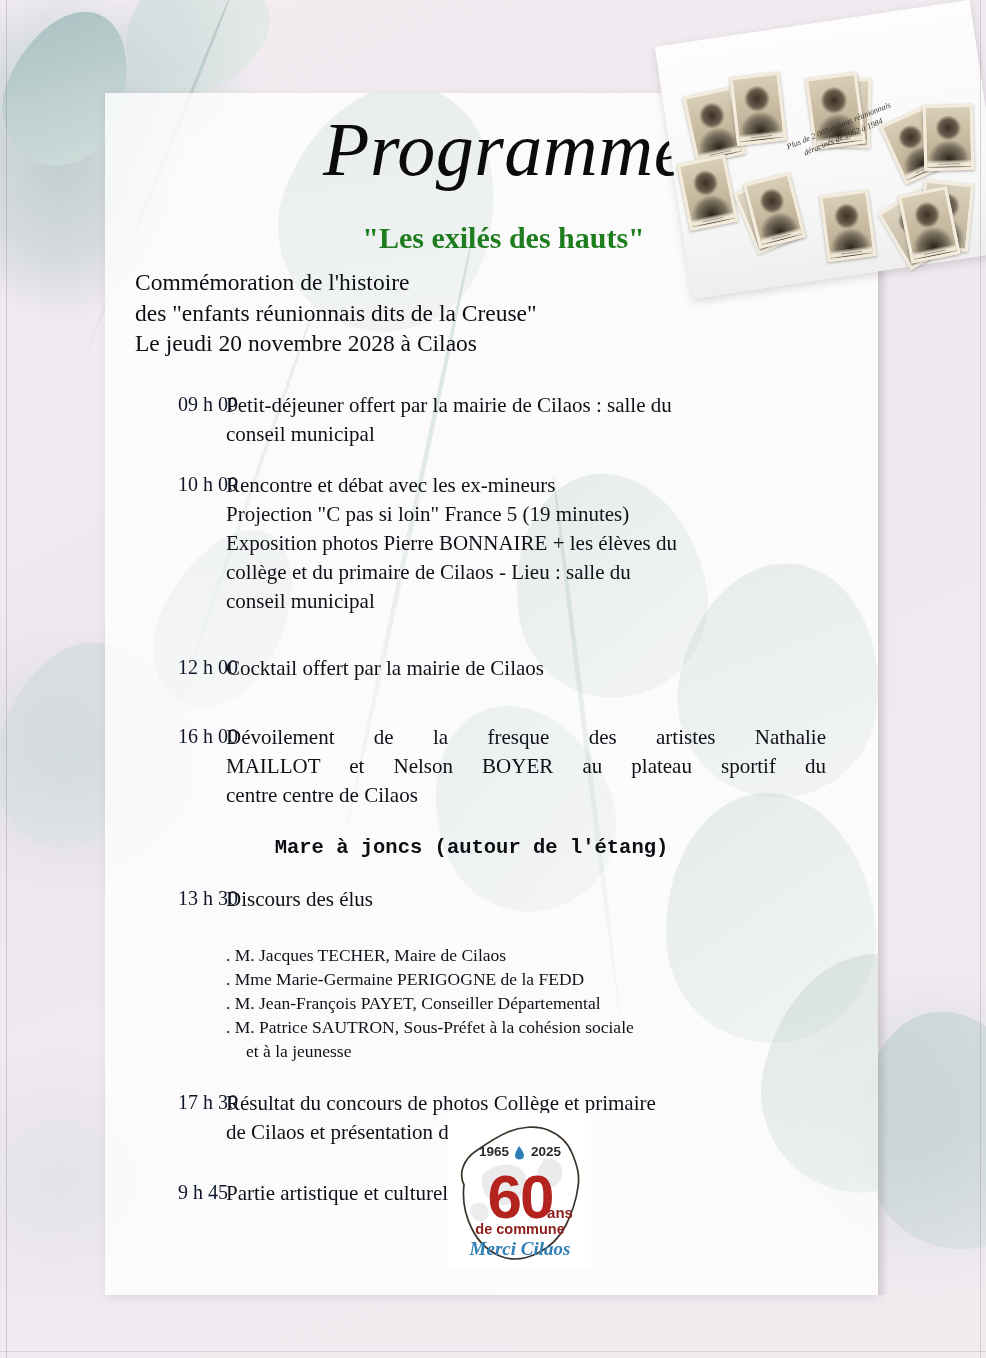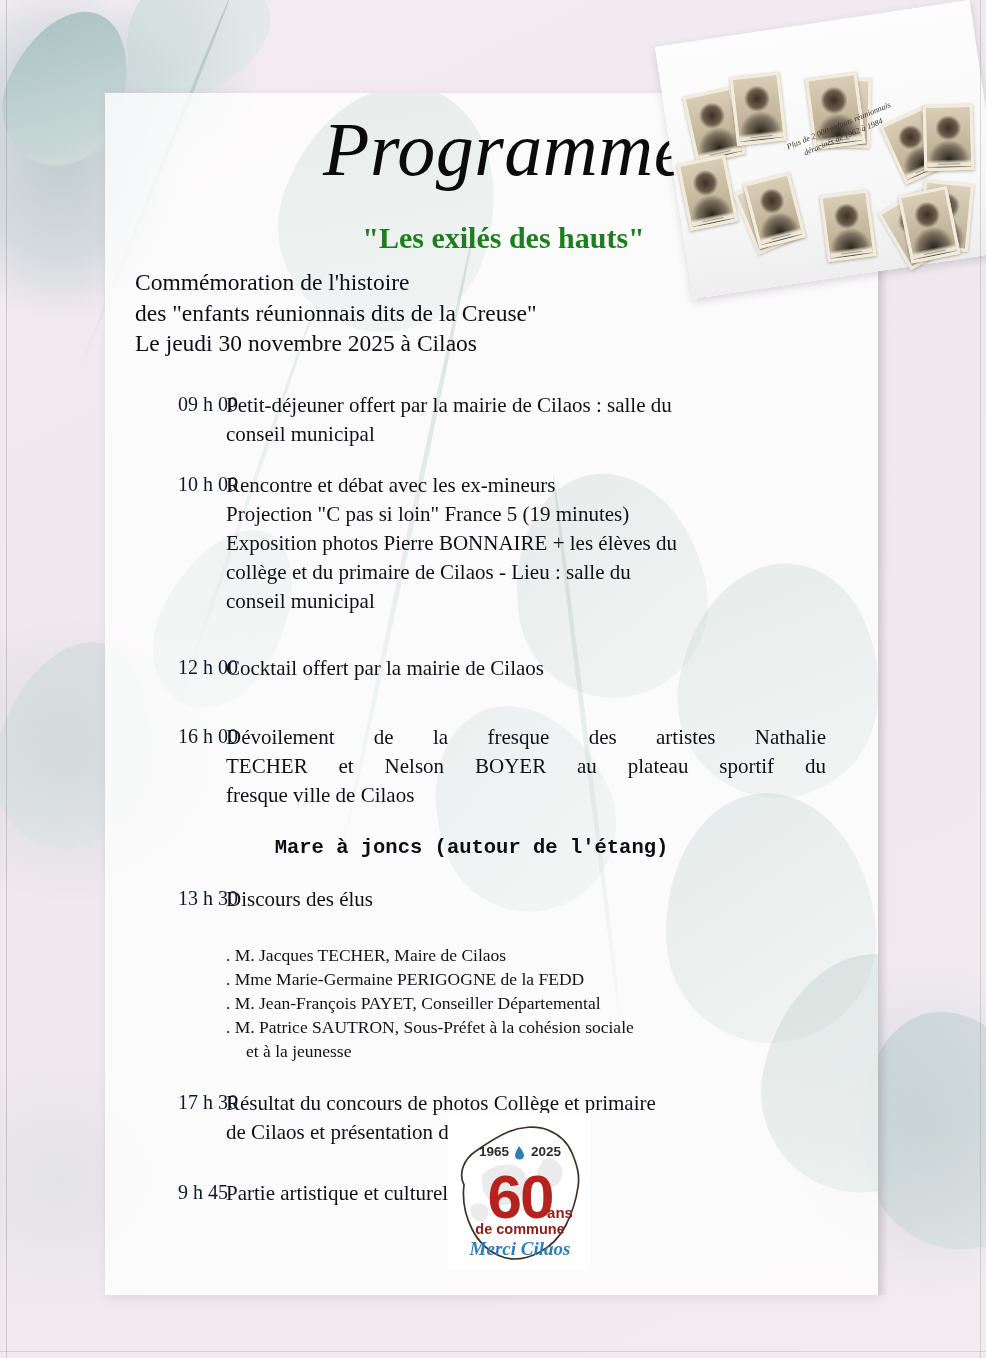--- a/index.html
+++ b/index.html
@@ -291,21 +291,21 @@
                   background:linear-gradient(180deg,rgba(165,195,185,.30),rgba(165,195,185,.02));"></div>
     </div>
 
     <div class="title-programme">Programme</div>
 
     <div class="subtitle-green">"Les exilés des hauts"</div>
 
     <div class="subtitle-block">
       <div>Commémoration de l'histoire</div>
       <div>des "enfants réunionnais dits de la Creuse"</div>
-      <div>Le jeudi 30 novembre 2025 à Cilaos</div>
+      <div>Le jeudi 20 novembre 2028 à Cilaos</div>
     </div>
 
     <div class="schedule">
 
       <div class="row" style="margin-bottom:22px;">
         <div class="time">09 h 00</div>
         <div class="desc">
           <span class="desc-line">Petit-déjeuner offert par la mairie de Cilaos : salle du</span>
           <span class="desc-line">conseil municipal</span>
         </div>
@@ -326,22 +326,22 @@
         <div class="time">12 h 00</div>
         <div class="desc">
           <span class="desc-line">Cocktail offert par la mairie de Cilaos</span>
         </div>
       </div>
 
       <div class="row" style="margin-bottom:26px;">
         <div class="time">16 h 00</div>
         <div class="desc justify" style="padding-right:52px;">
           <span class="desc-line" style="text-align:justify;text-align-last:justify;">Dévoilement de la fresque des artistes Nathalie</span>
-          <span class="desc-line" style="text-align:justify;text-align-last:justify;">TECHER et Nelson BOYER au plateau sportif du</span>
-          <span class="desc-line">fresque ville de Cilaos</span>
+          <span class="desc-line" style="text-align:justify;text-align-last:justify;">MAILLOT et Nelson BOYER au plateau sportif du</span>
+          <span class="desc-line">centre centre de Cilaos</span>
         </div>
       </div>
 
       <div class="center-note" style="margin-bottom:26px;font-family:Liberation Mono, monospace;">Mare à joncs (autour de l'étang)</div>
 
       <div class="row" style="margin-bottom:26px;">
         <div class="time">13 h 30</div>
         <div class="desc">
           <span class="desc-line">Discours des élus</span>
           <span class="speakers">

